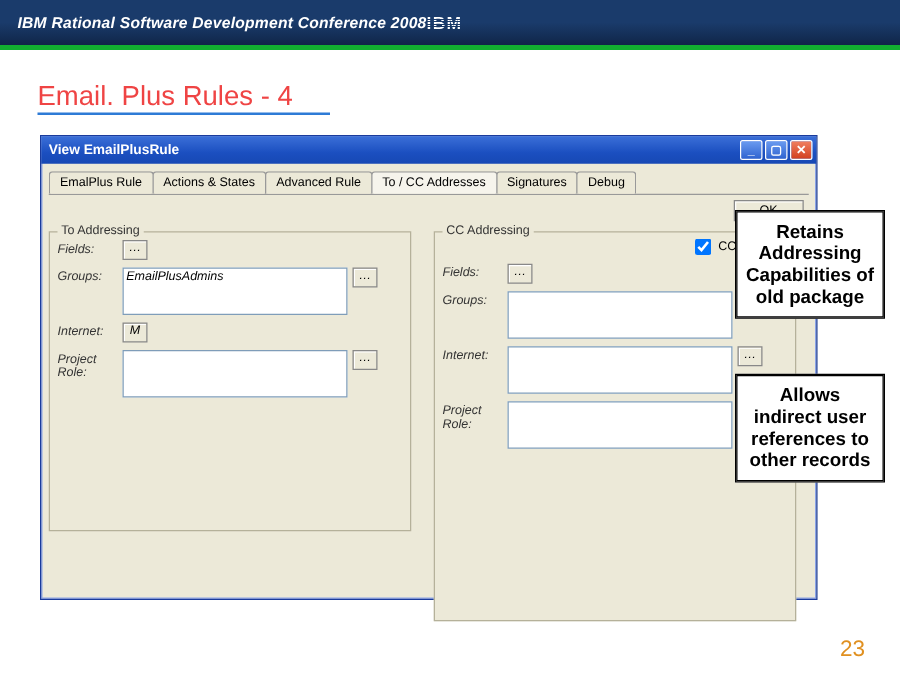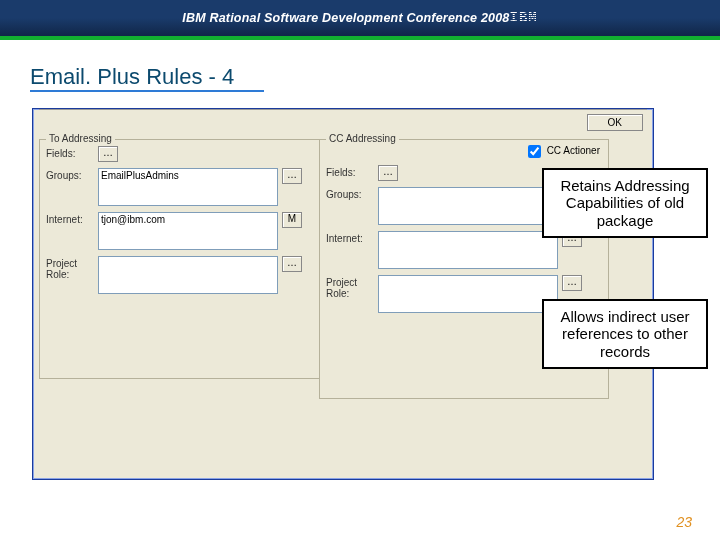--- a/index.html
+++ b/index.html
@@ -11,37 +11,37 @@
     background: #fff;
     position: relative;
     overflow: hidden;
   }
   .topbar {
     height: 40px;
     background: linear-gradient(#1a3b6b 0%, #1a3b6b 50%, #102648 100%);
     border-bottom: 4px solid #12b030;
     display: flex;
     align-items: center;
-    justify-content: center;
+    justify-content: flex-start;
     padding: 0 14px;
     color: #fff;
   }
   .brand { font-size: 12.5px; font-weight: bold; font-style: italic; letter-spacing: .2px; }
   .ibm-logo {
-    font-family: Liberation Mono, monospace;
+    font-family: Liberation Sans, sans-serif;
     font-weight: 900; font-size: 14px;
     letter-spacing: 1px;
     background: repeating-linear-gradient(#fff 0 1px, transparent 1px 2px);
     -webkit-background-clip: text; background-clip: text;
     color: transparent;
   }
   .slide-title {
     margin: 24px 0 6px 30px;
     font-size: 22px;
-    color: #0c4a6e;
+    color: #ef4444;
     border-bottom: 2px solid #2e7bd6;
     display: inline-block;
     padding-right: 30px;
   }
   .win-wrap {
     position: absolute;
     left: 32px; top: 108px;
     width: 622px; height: 372px;
     border: 1px solid #1a3b9c;
     background: #ece9d8;
@@ -101,62 +101,79 @@
     font-size: 10px;
     padding: 6px 6px 2px 6px;
     background: #ece9d8;
   }
   .groupbox > .legend {
     position: absolute; top: -7px; left: 6px;
     background: #ece9d8; padding: 0 3px;
     font-size: 10px; color: #333;
   }
   .gb-to   { left: 0;   top: 6px; width: 290px; height: 240px; }
-  .gb-cc   { left: 280px; top: 6px; width: 290px; height: 260px; }
-  .field-row { display: flex; align-items: flex-start; gap: 4px; margin-bottom: 6px; }
+  .gb-cc   { left: 308px; top: 6px; width: 290px; height: 312px; }
+  .field-row { display: flex; align-items: flex-start; gap: 4px; margin-bottom: 6px; font-style: italic; }
   .field-row .lbl { width: 48px; font-size: 10px; color: #333; padding-top: 2px; }
   .tall-box, .dotbtn, .mbtn {
     background: #fff; border: 1px solid #7f9db9; font-size: 10px;
   }
   .tall-box { width: 180px; height: 38px; padding: 1px 2px; overflow: hidden; }
   .dotbtn { width: 20px; height: 16px; text-align: center; line-height: 12px; background:#ece9d8; border:1px solid #888; box-shadow: 1px 1px 0 #fff inset; }
   .mbtn   { width: 20px; height: 16px; text-align: center; line-height: 12px; background:#ece9d8; border:1px solid #888; box-shadow: 1px 1px 0 #fff inset; }
   .callout {
     position: absolute;
     right: 12px;
-    width: 166px;
+    width: 120px;
     background: #fff;
     border: 1px solid #000;
     padding: 8px 6px;
     font-size: 15px;
     text-align: center;
     line-height: 1.15;
     box-shadow: 0 0 0 1px #000 inset;
+    font-weight: bold;
   }
   .callout.c1 { top: 168px; }
   .callout.c2 { top: 270px; margin-top: 29px; }
   .pagenum {
     position: absolute; right: 28px; bottom: 10px;
-    font-size: 14px; color: #e09020; font-style: italic;
+    font-size: 18px; color: #e09020;
   }
 </style>
 </head>
 <body>
 
 
 
 <div class="topbar">
   <span class="brand">IBM Rational Software Development Conference 2008</span>
   <span class="ibm-logo">IBM</span>
 </div>
 
 <div class="slide-title">Email. Plus Rules - 4</div>
 
 <div class="win-wrap">
-
+  <div class="titlebar">
+    <span>View EmailPlusRule</span>
+    <div class="tb-btns">
+      <div class="tb-btn">_</div>
+      <div class="tb-btn">▢</div>
+      <div class="tb-btn close">✕</div>
+    </div>
+  </div>
+
+  <div class="tabs">
+    <div class="tab">EmalPlus Rule</div>
+    <div class="tab">Actions &amp; States</div>
+    <div class="tab">Advanced Rule</div>
+    <div class="tab active">To / CC Addresses</div>
+    <div class="tab">Signatures</div>
+    <div class="tab">Debug</div>
+  </div>
   <div class="tab-strip-bottom"></div>
 
   <div class="ok-row">
     <button class="btn-ok">OK</button>
   </div>
 
   <div class="panel-area">
 
     <div class="groupbox gb-to">
       <span class="legend">To Addressing</span>
@@ -165,21 +182,20 @@
         <span class="lbl">Fields:</span>
         <div class="dotbtn">…</div>
       </div>
       <div class="field-row">
         <span class="lbl">Groups:</span>
         <div class="tall-box">EmailPlusAdmins</div>
         <div class="dotbtn">…</div>
       </div>
       <div class="field-row">
         <span class="lbl">Internet:</span>
-        <div class="tall-box">tjon@ibm.com</div>
         <div class="mbtn">M</div>
       </div>
       <div class="field-row">
         <span class="lbl">Project Role:</span>
         <div class="tall-box"></div>
         <div class="dotbtn">…</div>
       </div>
     </div>
 
     <div class="groupbox gb-cc">

